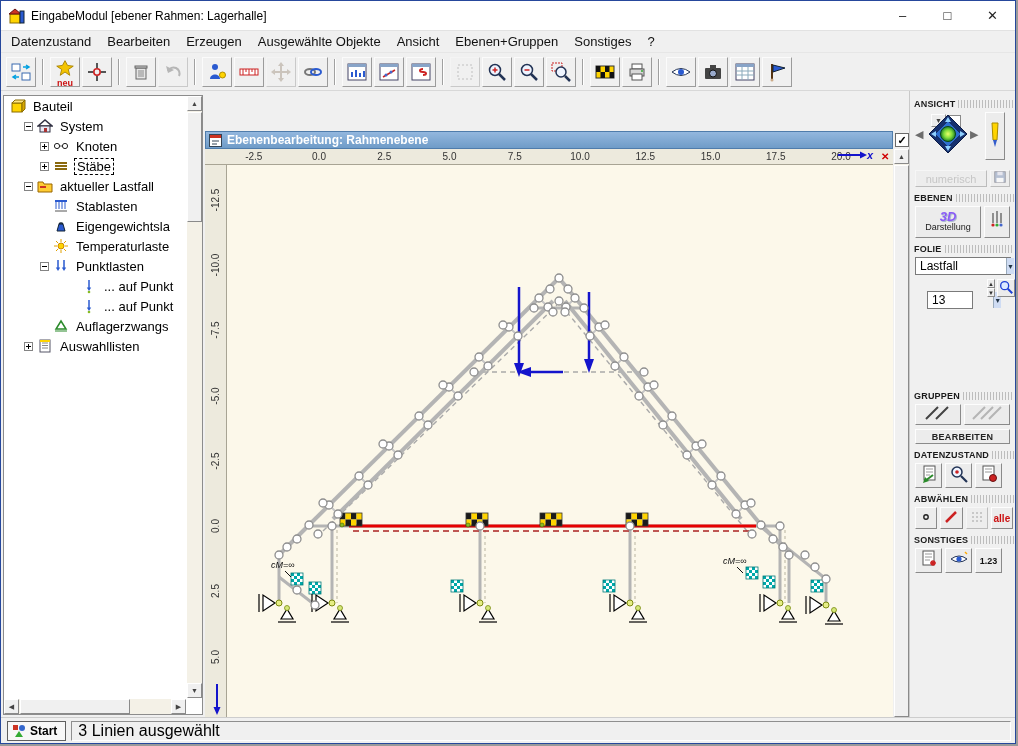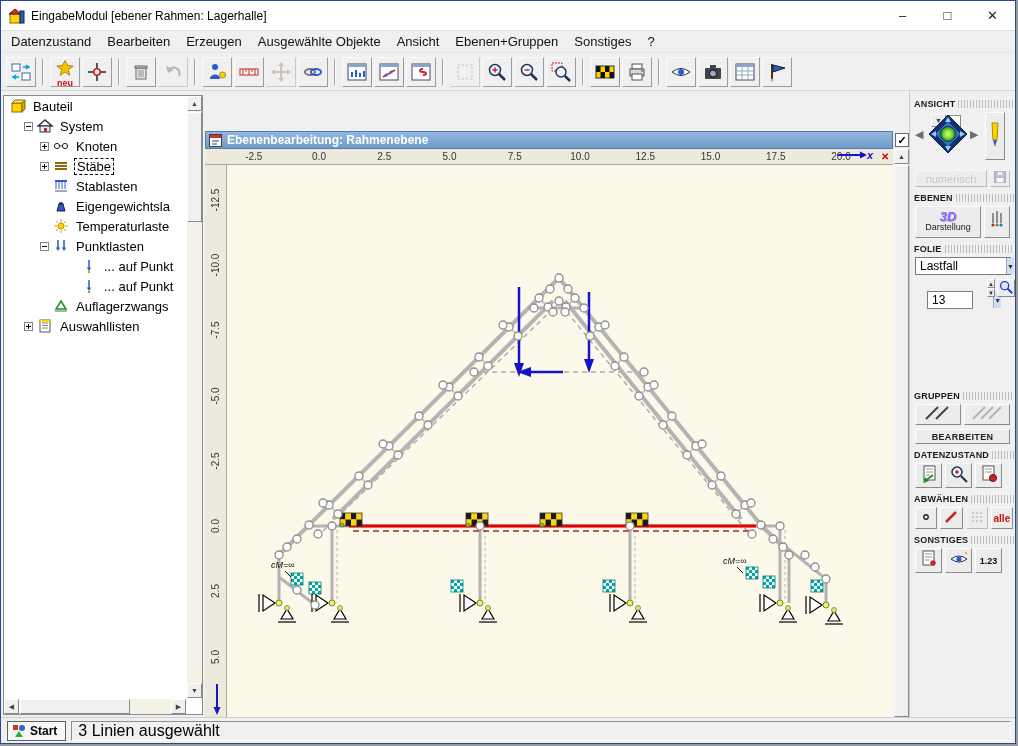--- a/index.html
+++ b/index.html
@@ -404,20 +404,32 @@
               <i class="h"></i>
               <i class="v"></i>
             </span>
           <span class="ticon">
               <svg viewBox="0 0 16 16">
                 <path d="M2 5h12M2 8h12M2 11h12" stroke="#b08000" stroke-width="2"></path>
                 <path d="M2 5h12M2 8h12M2 11h12" stroke="#333" stroke-width="0.6"></path>
               </svg>
             </span>
           <span class="tlabel">Stäbe</span>
+        </div>
+        <div class="trow lvl1">
+          <span class="pm minus">
+              <i class="h"></i>
+            </span>
+          <span class="ticon">
+              <svg viewBox="0 0 16 16">
+                <path d="M1 4h5l1 2h8v8H1z" fill="#ffcc33" stroke="#996600"></path>
+                <rect x="3" y="8" width="6" height="2" fill="#cc3322"></rect>
+              </svg>
+            </span>
+          <span class="tlabel">aktueller Lastfall</span>
         </div>
         <div class="trow lvl2">
           <span class="pm spacer"></span>
           <span class="ticon">
               <svg viewBox="0 0 16 16">
                 <path d="M2 3h12" stroke="#2a5ad0" stroke-width="2"></path>
                 <path d="M3 3v8M6 3v8M9 3v8M12 3v8" stroke="#2a5ad0"></path>
                 <path d="M2 13h12" stroke="#555"></path>
               </svg>
             </span>

